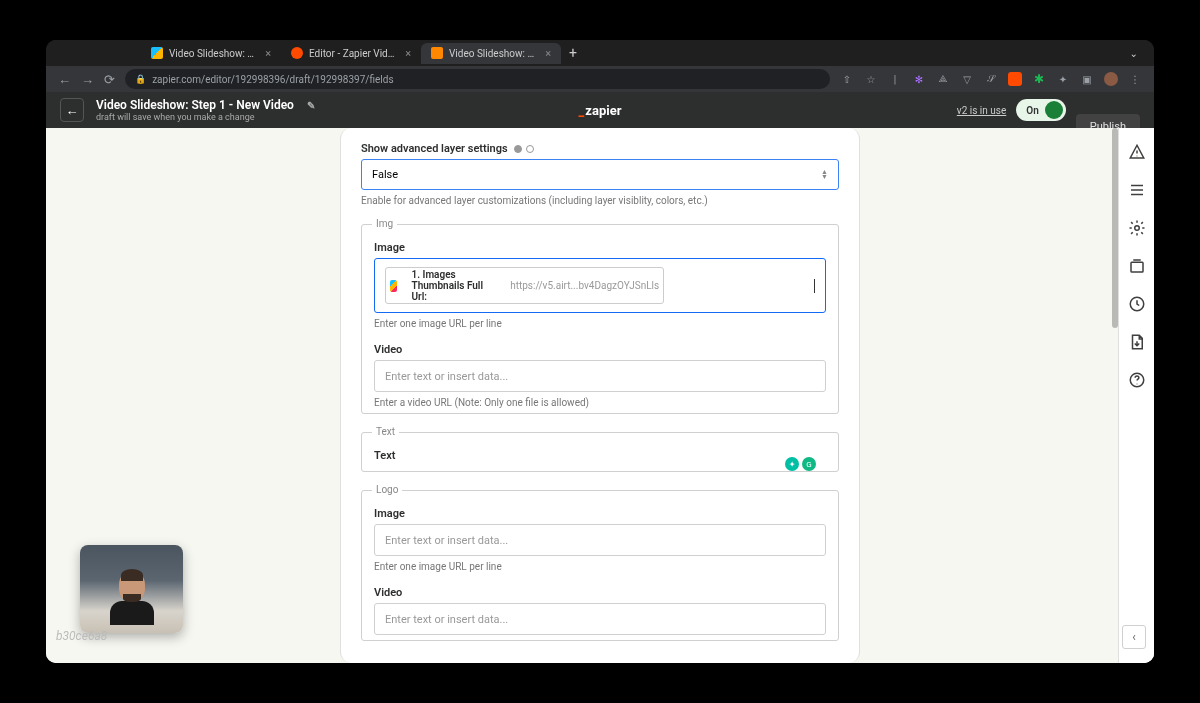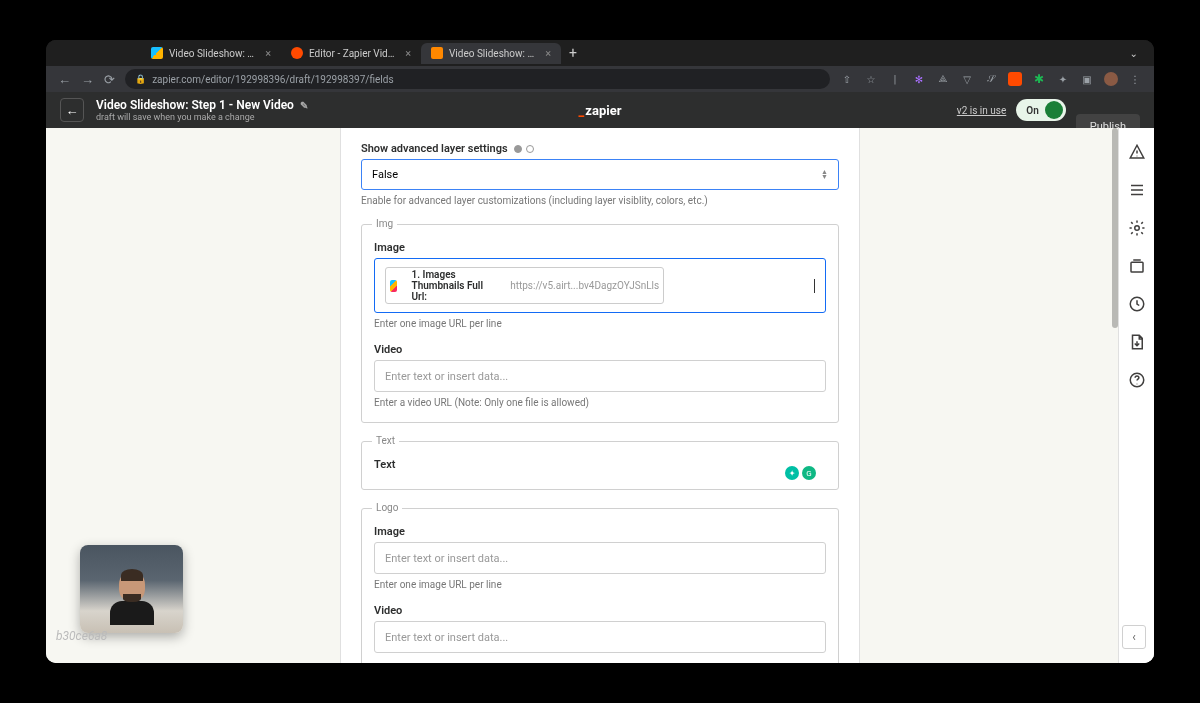--- a/index.html
+++ b/index.html
@@ -30,41 +30,41 @@
 .url-actions { display: flex; gap: 10px; align-items: center; }
 .ext-icon { width: 14px; height: 14px; display: flex; align-items: center; justify-content: center; font-size: 10px; color: #9aa0a6; cursor: pointer; }
 .ext-purple { color: #a970ff; }
 .ext-orange { background: #ff4a00; border-radius: 3px; width: 14px; height: 14px; }
 .ext-green { color: #1db954; font-size: 12px; }
 .avatar-ext { width: 14px; height: 14px; border-radius: 50%; background: #8a5a44; }
 .app-content { flex: 1; background: #fff; display: flex; flex-direction: column; overflow: hidden; }
 .app-header { background: #2d2e2e; height: 36px; display: flex; align-items: center; padding: 0 14px; gap: 12px; color: #fff; }
 .back-btn { width: 24px; height: 24px; border: 1px solid #555; border-radius: 4px; display: flex; align-items: center; justify-content: center; color: #fff; font-size: 13px; cursor: pointer; }
 .title-area { display: flex; flex-direction: column; }
-.app-title { font-size: 12px; font-weight: 600; display: flex; align-items: center; gap: 6px; }
+.app-title { font-size: 12px; font-weight: 600; display: flex; align-items: center; gap: 13px; }
 .pencil { font-size: 10px; color: #aaa; }
 .app-subtitle { font-size: 9px; color: #aaa; }
 .zapier-logo { position: absolute; left: 50%; transform: translateX(-50%); display: flex; align-items: center; font-weight: 700; font-size: 13px; color: #fff; }
 .zapier-logo::before { content: "_"; color: #ff4a00; font-weight: 900; margin-right: 1px; }
 .header-right { margin-left: auto; display: flex; align-items: center; gap: 10px; }
 .version-text { font-size: 10px; color: #ccc; text-align: right; }
 .toggle-wrap { display: flex; align-items: center; background: #e8f5e9; border-radius: 14px; padding: 2px 3px 2px 10px; gap: 6px; height: 22px; }
 .toggle-label { font-size: 10px; color: #333; font-weight: 600; }
 .toggle-switch { width: 18px; height: 18px; background: #1a7f37; border-radius: 50%; }
 .publish-btn { background: #424242; color: #e0e0e0; border: none; border-radius: 4px; padding: 6px 14px; font-size: 11px; cursor: pointer; margin-top: 32px; }
 .main-area { flex: 1; background: #f7f7f2; display: flex; position: relative; overflow: hidden; }
-.form-panel { position: absolute; left: 50%; transform: translateX(-50%); width: 520px; background: #fff; top: 0; bottom: 0; border-left: 1px solid #e0e0e0; border-right: 1px solid #e0e0e0; overflow-y: auto; padding: 14px 20px; }
+.form-panel { position: absolute; left: 50%; transform: translateX(-50%); width: 520px; background: #fff; top: 0; bottom: 0; border-left: 1px solid #e0e0e0; border-right: 1px solid #e0e0e0; overflow-y: auto; padding: 14px 20px; border-radius: 11px; }
 .field-label { font-size: 11px; font-weight: 600; color: #2d2e2e; margin-bottom: 4px; display: flex; align-items: center; gap: 4px; }
 .radio-group { display: inline-flex; gap: 4px; margin-left: 2px; }
 .radio-dot { width: 8px; height: 8px; border: 1.5px solid #999; border-radius: 50%; display: inline-block; }
 .radio-dot.filled { background: #999; }
 .select-box { border: 1px solid #3b82f6; border-radius: 3px; padding: 8px 10px; font-size: 11px; display: flex; align-items: center; justify-content: space-between; cursor: pointer; background: #fff; }
 .select-chevrons { display: flex; flex-direction: column; font-size: 7px; line-height: 5px; color: #888; }
 .help-text { font-size: 10px; color: #777; margin-top: 5px; }
-.fieldset { border: 1px solid #d0d0d0; border-radius: 3px; padding: 16px 12px 14px; margin-top: 18px; position: relative; }
+.fieldset { border: 1px solid #d0d0d0; border-radius: 3px; padding: 16px 12px 5px; margin-top: 18px; position: relative; }
 .legend { position: absolute; top: -7px; left: 10px; background: #fff; padding: 0 4px; font-size: 10px; color: #888; }
 .field-block { margin-bottom: 14px; }
 .field-block:last-child { margin-bottom: 0; }
 .input-box { border: 1px solid #d0d0d0; border-radius: 3px; padding: 8px 10px; font-size: 11px; min-height: 32px; display: flex; align-items: center; background: #fff; cursor: text; }
 .input-box.focused { border-color: #136bf5; }
 .placeholder { color: #999; }
 .pill { display: inline-flex; align-items: center; border: 1px solid #ccc; border-radius: 3px; padding: 1px 4px; font-size: 10px; gap: 14px; background: #fff; }
 .pill-icon { width: 12px; height: 12px; background: linear-gradient(135deg, #18bfff 33%, #ffb400 33% 66%, #f82b60 66%); border-radius: 2px; }
 .pill-label { font-weight: 600; color: #2d2e2e; }
 .pill-value { color: #999; }

